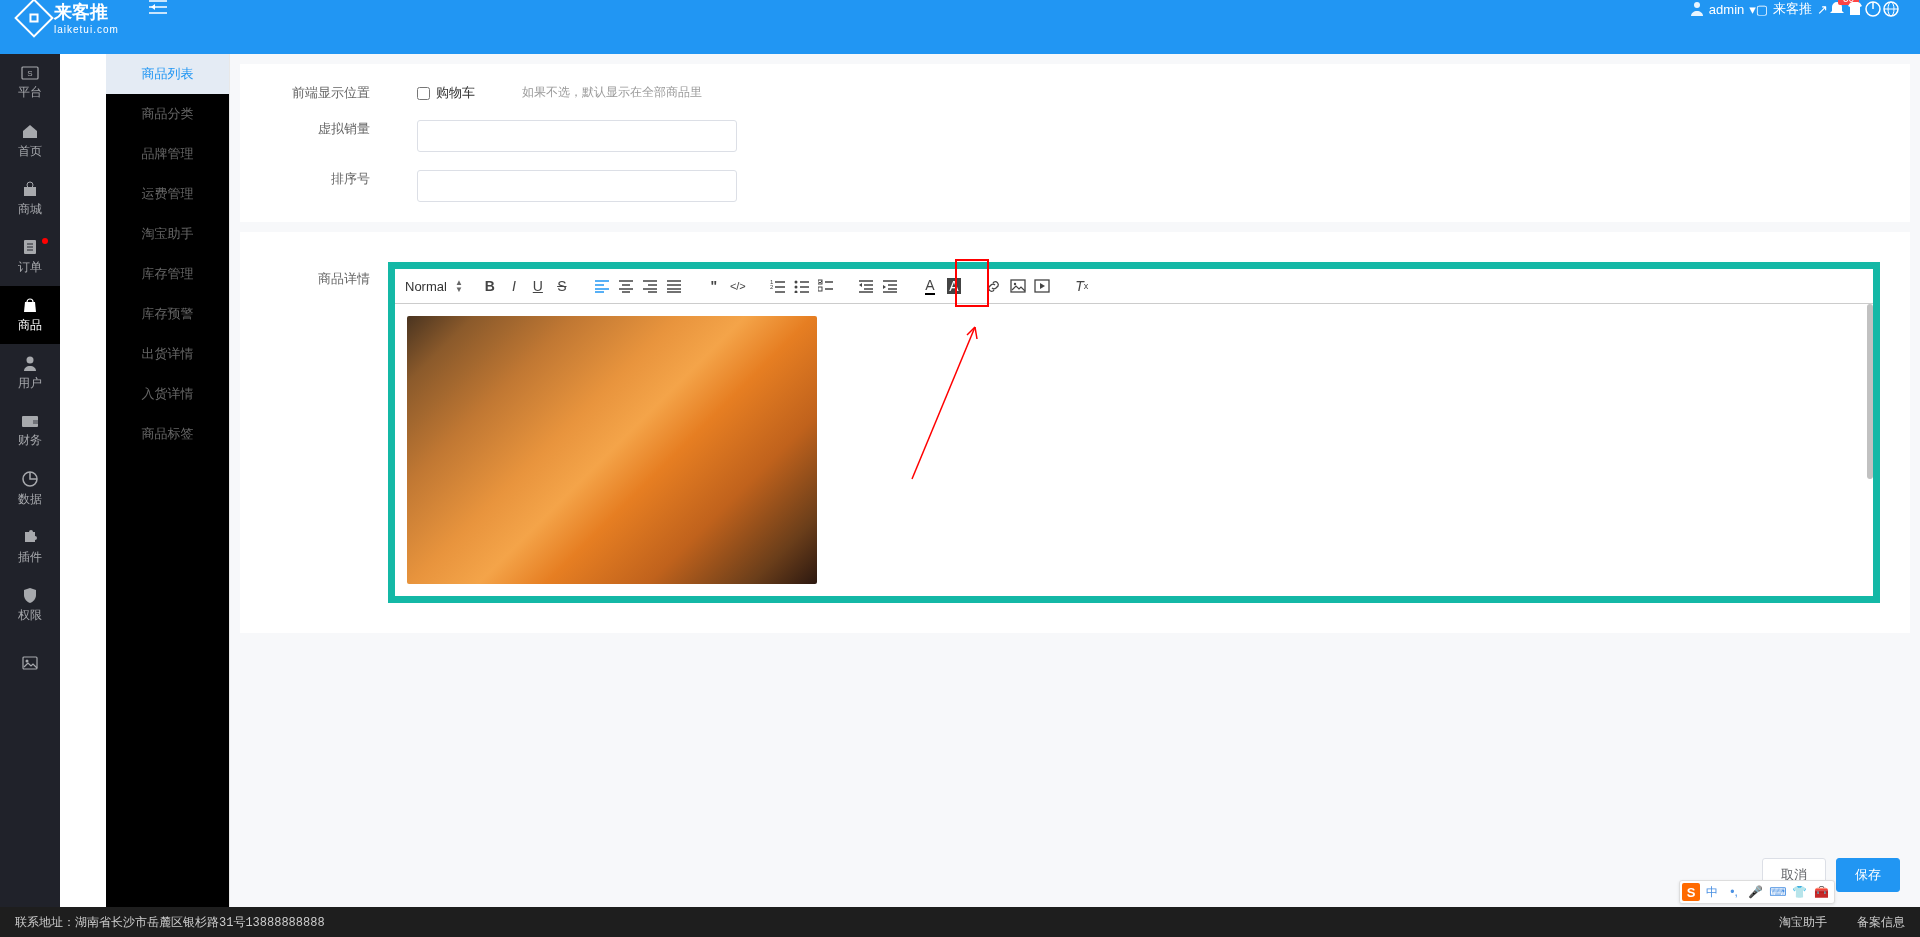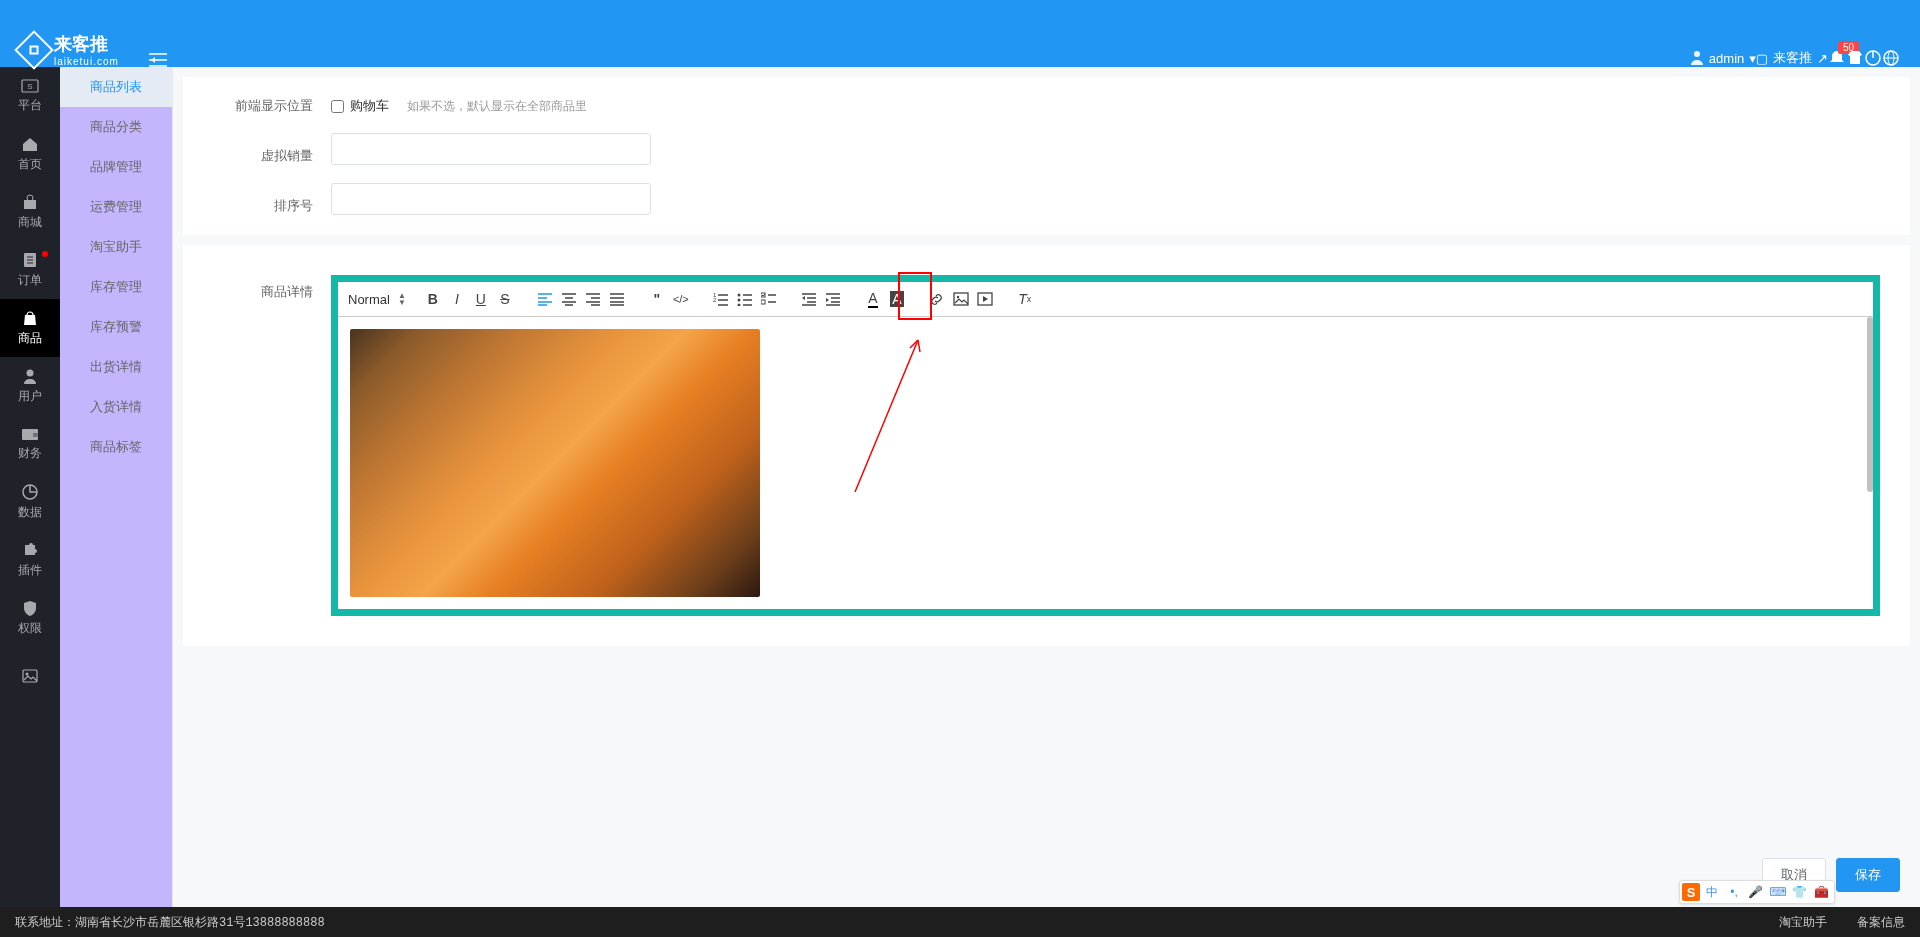--- a/index.html
+++ b/index.html
@@ -1,19 +1,19 @@
 <!DOCTYPE html>
 <html><head>
   <meta charset="utf-8">
   <style>
     * { margin: 0; padding: 0; box-sizing: border-box; }
     body { font-family: "Microsoft YaHei", Arial, sans-serif; font-size: 13px; color: #333; background: #fff; overflow: hidden; }
     
     
-    .header { height: 67px; background: #2196f3; display: flex; align-items: flex-end; padding: 0 20px; color: #fff; }
+    .header { height: 54px; background: #2196f3; display: flex; align-items: flex-start; padding: 0 20px; color: #fff; }
     .logo { display: flex; align-items: center; gap: 6px; }
     .logo-icon { width: 28px; height: 28px; border: 2px solid #fff; transform: rotate(45deg); display: flex; align-items: center; justify-content: center; }
     .logo-text { display: flex; flex-direction: column; }
     .logo-main { font-size: 18px; font-weight: bold; }
     .logo-sub { font-size: 10px; letter-spacing: 1px; }
     .menu-toggle { margin-left: 30px; cursor: pointer; font-size: 18px; }
     .header-right { margin-left: auto; display: flex; align-items: center; }
     .header-item { display: flex; align-items: center; gap: 5px; cursor: pointer; font-size: 13px; }
     .header-icon { font-size: 16px; position: relative; }
     .badge { position: absolute; top: -8px; left: 10px; background: #ff4444; color: #fff; font-size: 10px; padding: 1px 5px; border-radius: 2px; }
@@ -22,28 +22,28 @@
     .container { display: flex; height: calc(100vh - 50px - 30px); }
     
     
     .sidebar-primary { width: 60px; background: #20222a; color: #a7a9ad; display: flex; flex-direction: column; }
     .nav-item { height: 58px; display: flex; flex-direction: column; align-items: center; justify-content: center; cursor: pointer; gap: 4px; font-size: 12px; position: relative; }
     .nav-item.active { background: #000; color: #fff; }
     .nav-icon { font-size: 18px; }
     .red-dot { position: absolute; top: 10px; right: 12px; width: 6px; height: 6px; background: red; border-radius: 50%; }
     
     
-    .sidebar-secondary { width: 113px; background: #c4b5fd; border-right: 1px solid #e8e8e8; }
+    .sidebar-secondary { width: 124px; background: #000000; border-right: 1px solid #e8e8e8; margin-left: 46px; }
     .sub-nav-item { height: 40px; display: flex; align-items: center; justify-content: center; cursor: pointer; font-size: 13px; color: #666; }
     .sub-nav-item.active { background: #e4ebf4; color: #2196f3; }
     
     
     .content { flex: 1; background: #f7f8fa; overflow-y: auto; padding: 10px 0; }
     .form-section { background: #fff; margin: 0 10px 10px; padding: 20px 30px; }
-    .form-row { display: flex; align-items: flex-end; margin-bottom: 18px; }
+    .form-row { display: flex; align-items: flex-start; margin-bottom: 18px; gap: 29px; }
     .form-label { width: 100px; text-align: right; color: #666; font-size: 13px; margin-right: 18px; }
     .form-input { width: 320px; height: 32px; border: 1px solid #dcdfe6; border-radius: 3px; padding: 0 10px; font-size: 13px; }
     .form-checkbox { display: flex; align-items: center; gap: 6px; }
     .form-hint { color: #999; font-size: 12px; margin-left: 18px; }
     
     .section-title { font-size: 14px; color: #333; padding: 15px 30px; background: #fff; margin: 0 10px; border-bottom: 1px solid #eee; }
     
     
     .editor-section { background: #fff; margin: 0 10px; padding: 30px; }
     .editor-row { display: flex; align-items: flex-start; }

